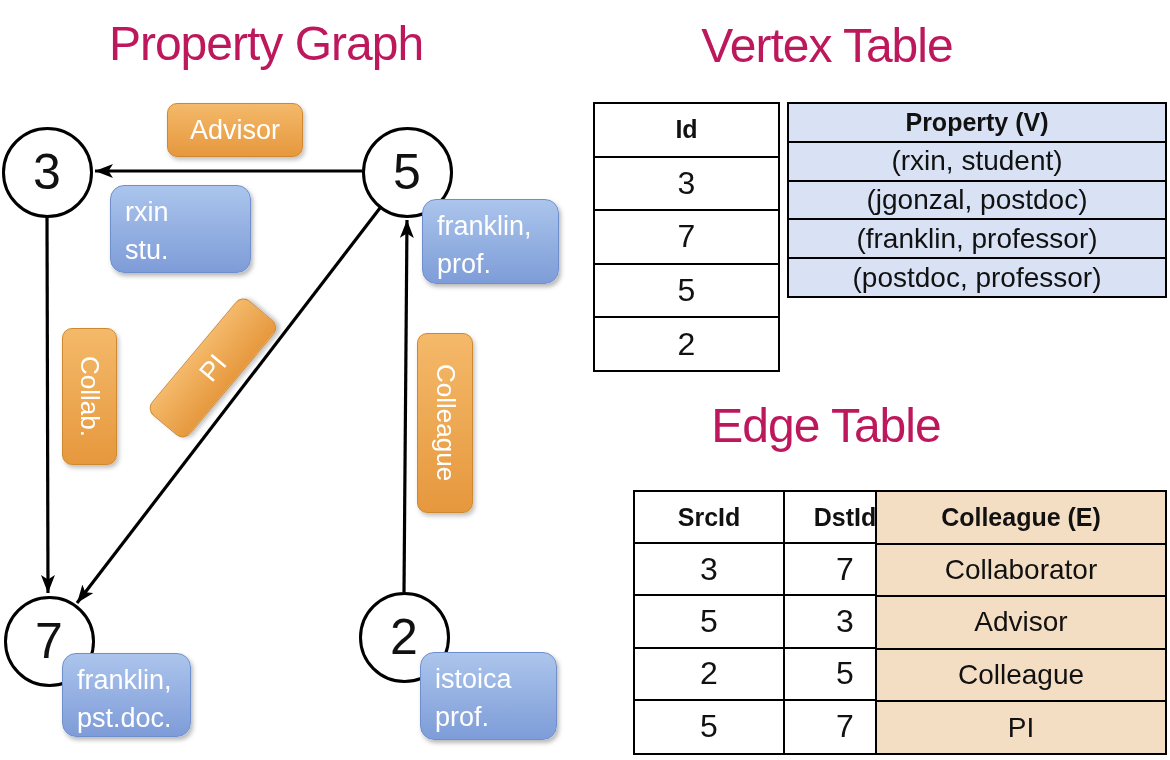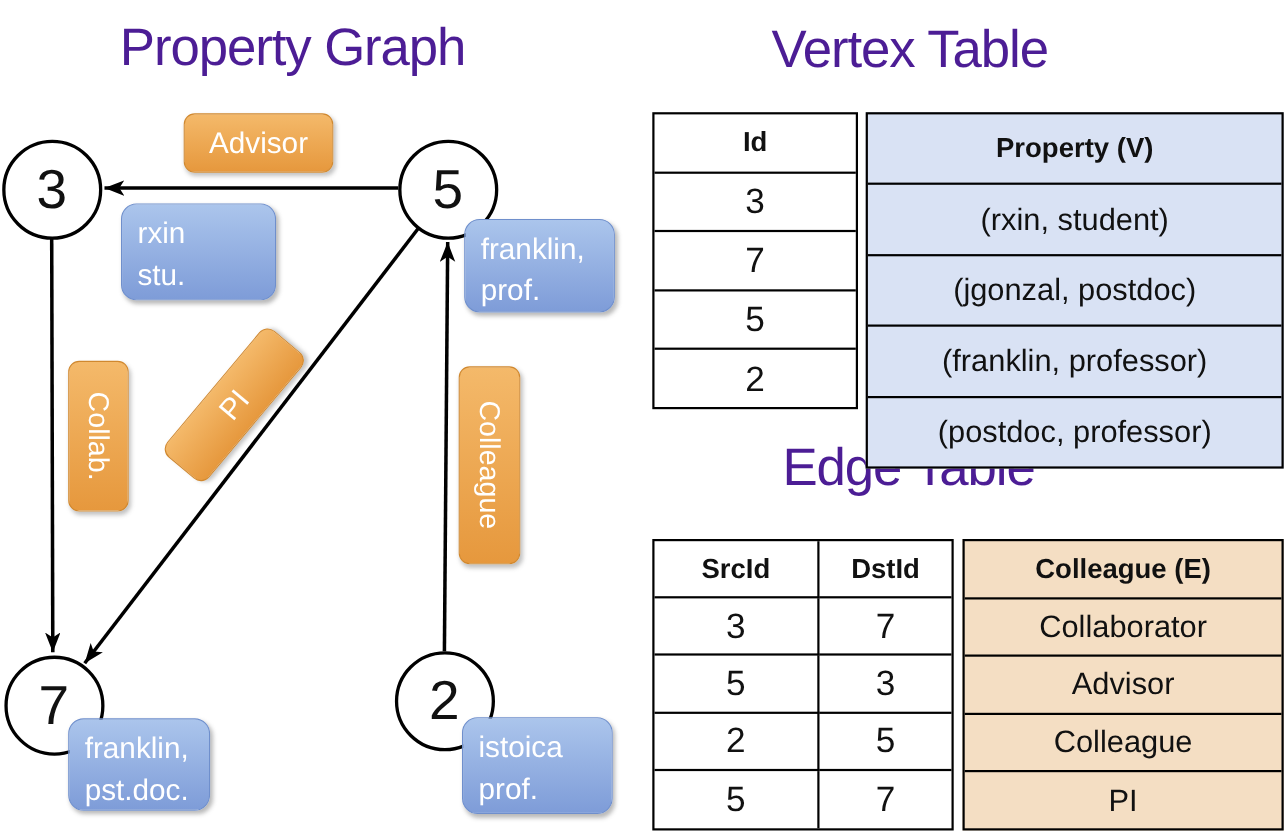--- a/index.html
+++ b/index.html
@@ -1,21 +1,21 @@
 <!DOCTYPE html>
 <html><head>
 <meta charset="utf-8">
 <style>
   html,body{margin:0;padding:0;background:#fff;}
   #stage{
     position:relative;width:1170px;height:760px;background:#ffffff;overflow:hidden;
     font-family:"Liberation Sans",sans-serif;color:#111;
   }
   .title{
-    position:absolute;font-size:48px;letter-spacing:-1px;color:#4c1d95;
+    position:absolute;font-size:48px;letter-spacing:-1px;color:#be185d;
     transform:translateX(-50%);white-space:nowrap;
   }
   
   #edges{position:absolute;left:0;top:0;z-index:1;}
   .node{
     position:absolute;width:91px;height:91px;box-sizing:border-box;
     border:3.5px solid #000;border-radius:50%;background:#fff;z-index:2;
     display:flex;align-items:center;justify-content:center;font-size:50px;color:#111;
   }
   .nprop{
@@ -43,21 +43,21 @@
     flex:1;display:flex;align-items:center;justify-content:center;
     border-bottom:2px solid #000;font-size:28px;
   }
   .tbox .cell:last-child{border-bottom:none;}
   .tbox .hdr{font-weight:bold;font-size:25px;}
   .tbox .num{font-size:32px;}
   .bluecells{background:#d9e2f4;}
   .tancells{background:#f4dec3;}
   .grid2{
     position:absolute;box-sizing:border-box;border:2.5px solid #000;background:#fff;
-    display:grid;grid-template-columns:150px 1fr;grid-auto-rows:1fr;
+    display:grid;grid-template-columns:150px 1fr;grid-auto-rows:1fr;margin-left:40px;
   }
   .grid2 .cell{
     display:flex;align-items:center;justify-content:center;
     border-bottom:2px solid #000;font-size:32px;
   }
   .grid2 .c1{border-right:2px solid #000;}
   .grid2 .last{border-bottom:none;}
   .grid2 .hdr{font-weight:bold;font-size:25px;}
 </style>
 </head>
@@ -124,21 +124,21 @@
     <span>Colleague</span>
   </div>
 
   <div class="tbox" style="left:593px;top:102px;width:187px;height:270px;">
     <div class="cell hdr">Id</div>
     <div class="cell num">3</div>
     <div class="cell num">7</div>
     <div class="cell num">5</div>
     <div class="cell num">2</div>
   </div>
-  <div class="tbox bluecells" style="left:787px;top:102px;width:380px;height:324px;">
+  <div class="tbox bluecells" style="left:787px;top:102px;width:380px;height:196px;">
     <div class="cell hdr">Property (V)</div>
     <div class="cell">(rxin, student)</div>
     <div class="cell">(jgonzal, postdoc)</div>
     <div class="cell">(franklin, professor)</div>
     <div class="cell">(postdoc, professor)</div>
   </div>
 
   <div class="grid2" style="left:593px;top:490px;width:274px;height:265px;">
     <div class="cell c1 hdr">SrcId</div>
     <div class="cell hdr">DstId</div>

